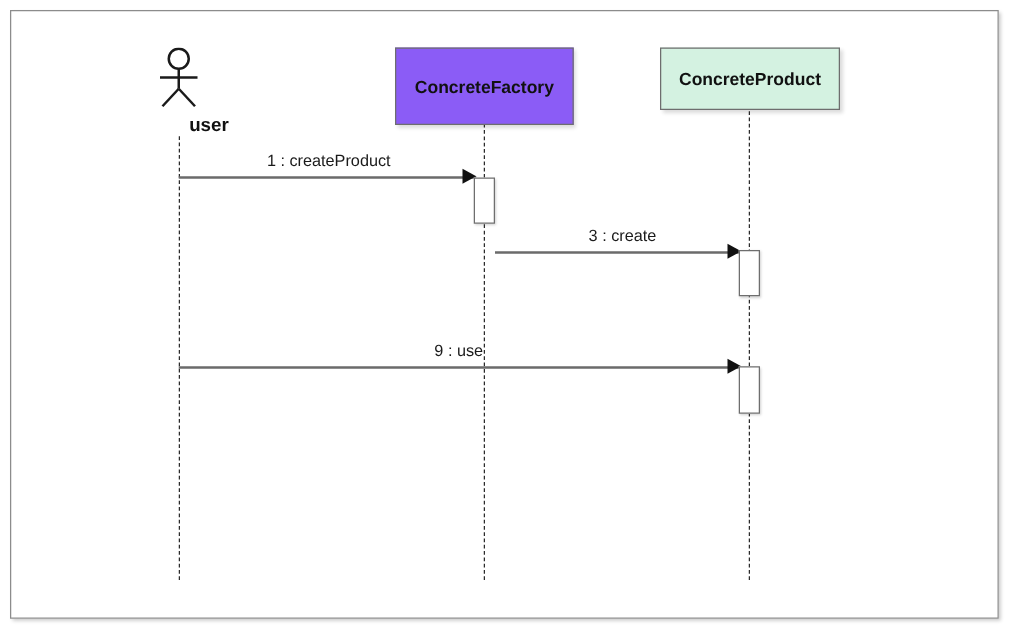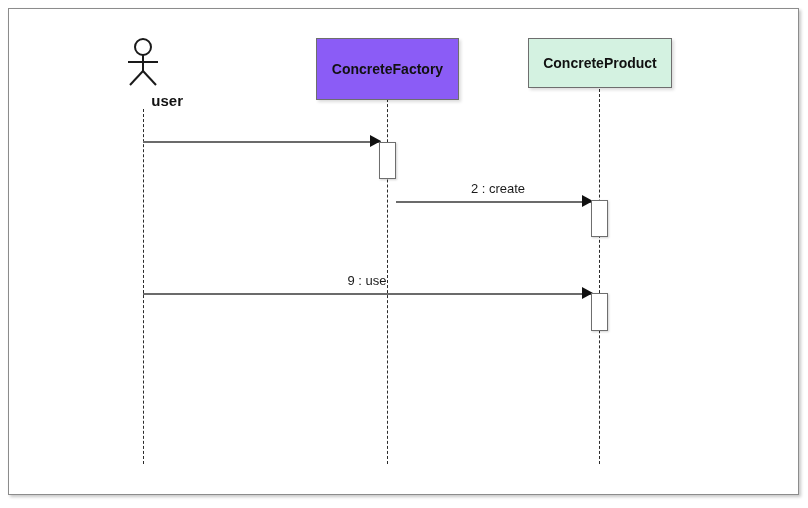--- a/index.html
+++ b/index.html
@@ -158,26 +158,27 @@
 <div id="canvas">
 
   <div class="frame">
 
     <div class="lifeline" style="left:134px; top:100px; height:355px;"></div>
     <div class="lifeline" style="left:378px; top:80px; height:375px;"></div>
     <div class="lifeline" style="left:590px; top:80px; height:375px;"></div>
 
     <div class="msg-line" style="left:134px; top:132px; width:238px;"></div>
     <div class="msg-head" style="left:361px; top:126px;"></div>
+    <div class="msg-label" style="left:174px; top:112px; width:160px;">1 : createProduct</div>
 
     <div class="activation" style="left:370px; top:133px; height:37px;"></div>
 
     <div class="msg-line" style="left:387px; top:192px; width:197px;"></div>
     <div class="msg-head" style="left:573px; top:186px;"></div>
-    <div class="msg-label" style="left:424px; top:172px; width:130px;">2 : create</div>
+    <div class="msg-label" style="left:424px; top:172px; width:130px;">3 : create</div>
 
     <div class="activation" style="left:582px; top:191px; height:37px;"></div>
 
     <div class="msg-line" style="left:134px; top:284px; width:450px;"></div>
     <div class="msg-head" style="left:573px; top:278px;"></div>
     <div class="msg-label" style="left:303px; top:264px; width:110px;">9 : use</div>
 
     <div class="activation" style="left:582px; top:284px; height:38px;"></div>
 
   </div>

